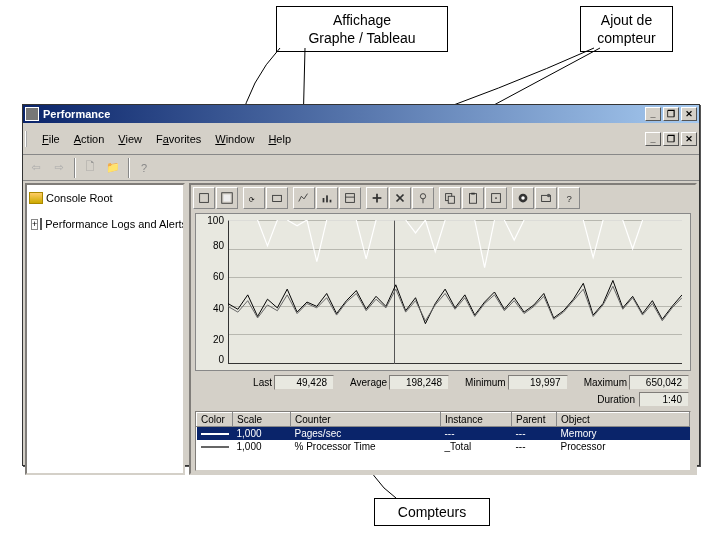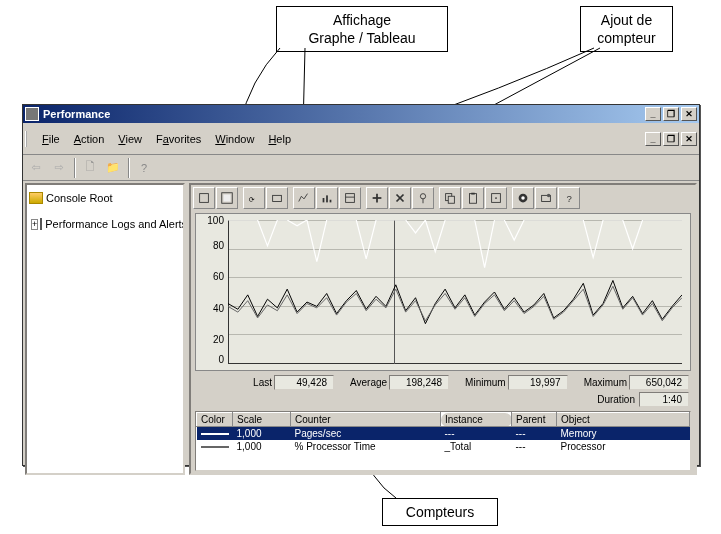--- a/index.html
+++ b/index.html
@@ -69,21 +69,21 @@
 <body>
 
 <div class="callout" style="left:276px; top:6px; width:172px;">
   <div style="white-space:pre-line;">Affichage
 Graphe / Tableau</div>
 </div>
 <div class="callout" style="left:580px; top:6px; width:93px;">
   <div style="white-space:pre-line;">Ajout de
 compteur</div>
 </div>
-<div class="callout" style="left:374px; top:498px; width:116px;margin-left:8px;">
+<div class="callout" style="left:374px; top:498px; width:116px;">
   <div>Compteurs</div>
 </div>
 
 <svg width="721" height="534" style="position:absolute;left:0;top:0;pointer-events:none;">
   <path d="M 280 48 Q 250 80 240 124" stroke="#000" fill="none"></path>
   <path d="M 305 48 L 302 170" stroke="#000" fill="none"></path>
   <polygon points="302,170 298,162 306,162" fill="#000"></polygon>
   <path d="M 594 48 Q 500 90 400 124" stroke="#000" fill="none"></path>
   <path d="M 600 48 L 373 170" stroke="#000" fill="none"></path>
   <polygon points="373,170 380,162 384,169" fill="#000"></polygon>
@@ -272,21 +272,21 @@
         <span class="val">1:40</span>
       </div>
 
       <div class="counters">
         <table>
           <thead>
               <tr>
             <th class="colorcell">Color</th>
             <th style="width:58px;">Scale</th>
             <th style="width:150px;">Counter</th>
-            <th style="width:71px;border-radius:7px;">Instance</th>
+            <th style="width:71px;">Instance</th>
             <th style="width:45px;">Parent</th>
             <th>Object</th>
           </tr>
             </thead>
           <tbody id="counter-rows">
               <tr class="sel">
                 <td class="colorcell">
                   <div class="colorline" style="background:#fff"></div>
                 </td>
     <td>1,000</td>

